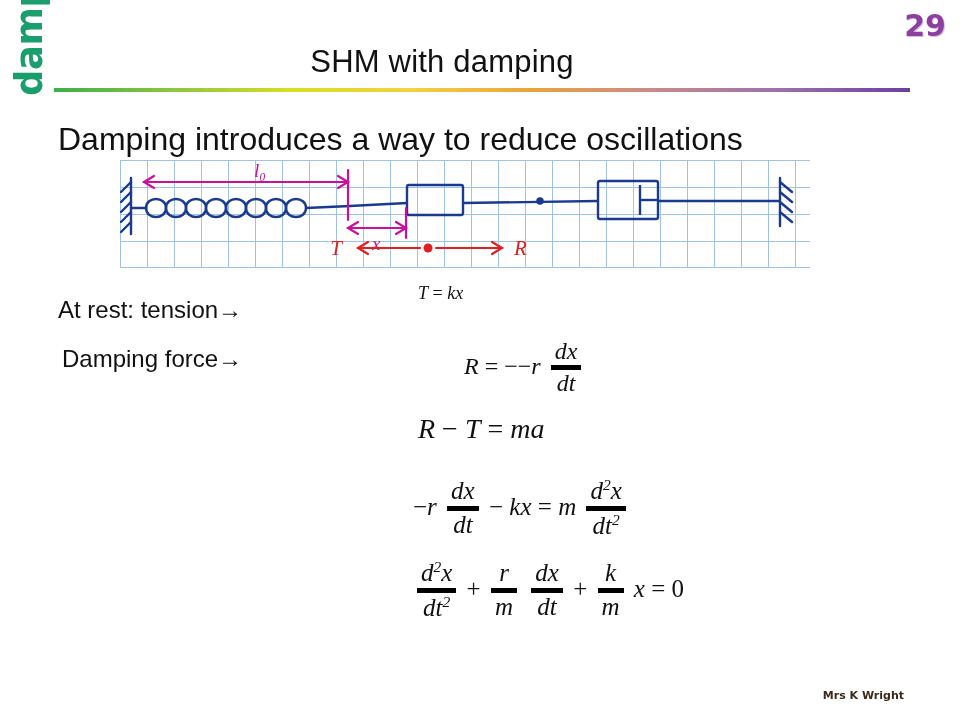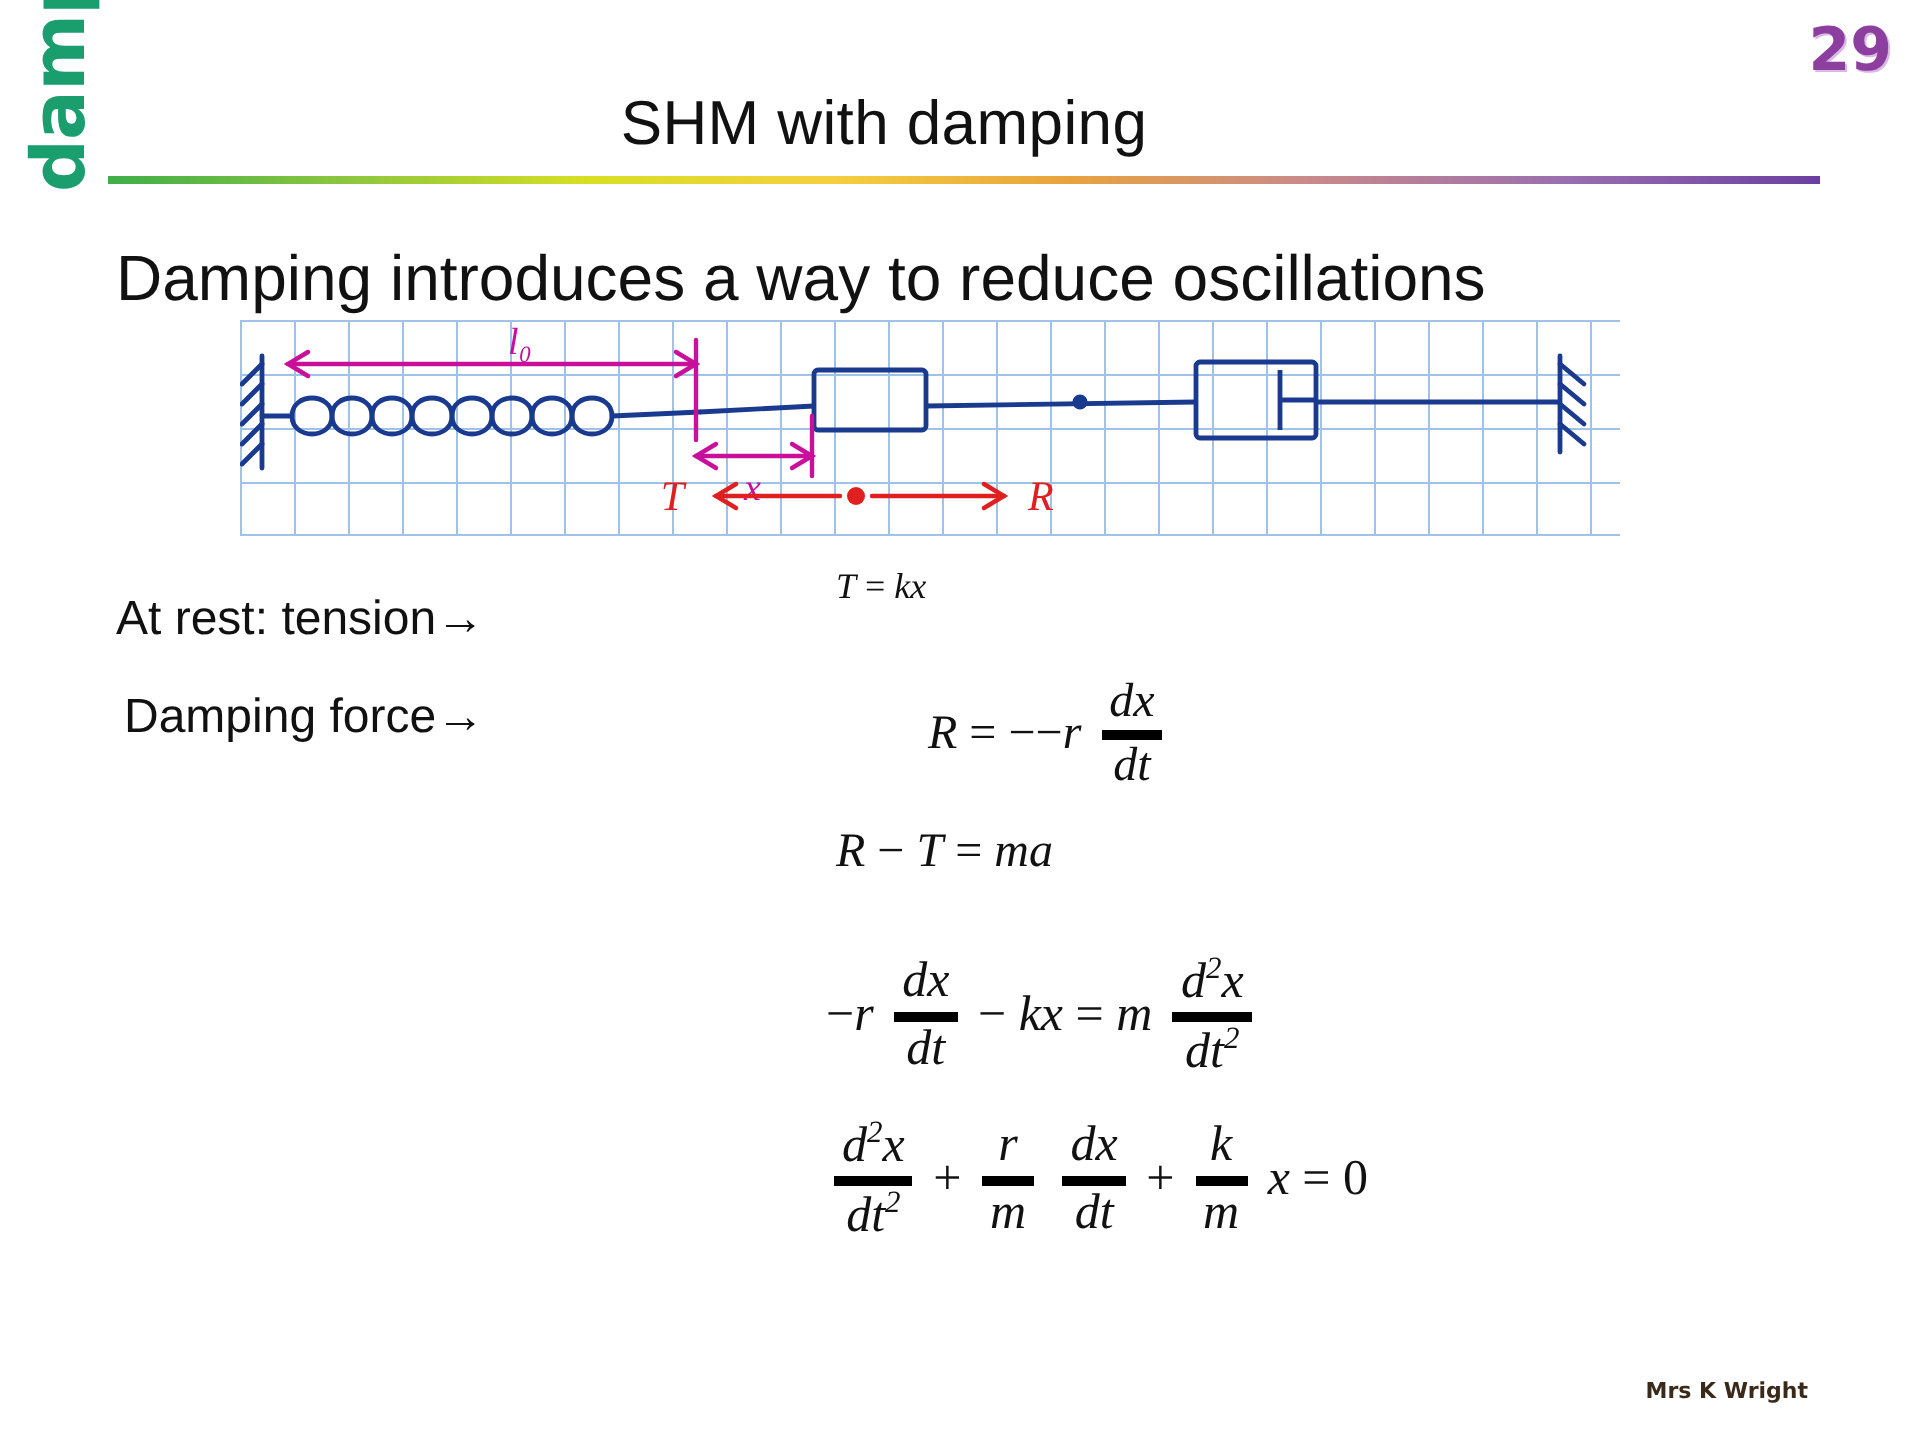--- a/index.html
+++ b/index.html
@@ -142,21 +142,21 @@
     border-bottom: 5px solid #000000;
   }
   .frac .den {
     display: block;
     padding: 1px 4px 0 4px;
   }
   sup.sm { font-size: 0.62em; vertical-align: super; font-style: italic; }
 
   .eq1 { left: 418px; top: 283px; font-size: 18px; }
   .eq2 { left: 418px; top: 340px; font-size: 24px; margin-left: 46px; }
-  .eq3 { left: 418px; top: 413px; font-size: 24px; }
+  .eq3 { left: 418px; top: 413px; font-size: 28px; }
   .eq4 { left: 413px; top: 478px; font-size: 25px; }
   .eq5 { left: 413px; top: 560px; font-size: 25px; }
 </style>
 </head>
 <body>
 
 <div class="sidebar-word">
   <span>damping</span>
 </div>
 

